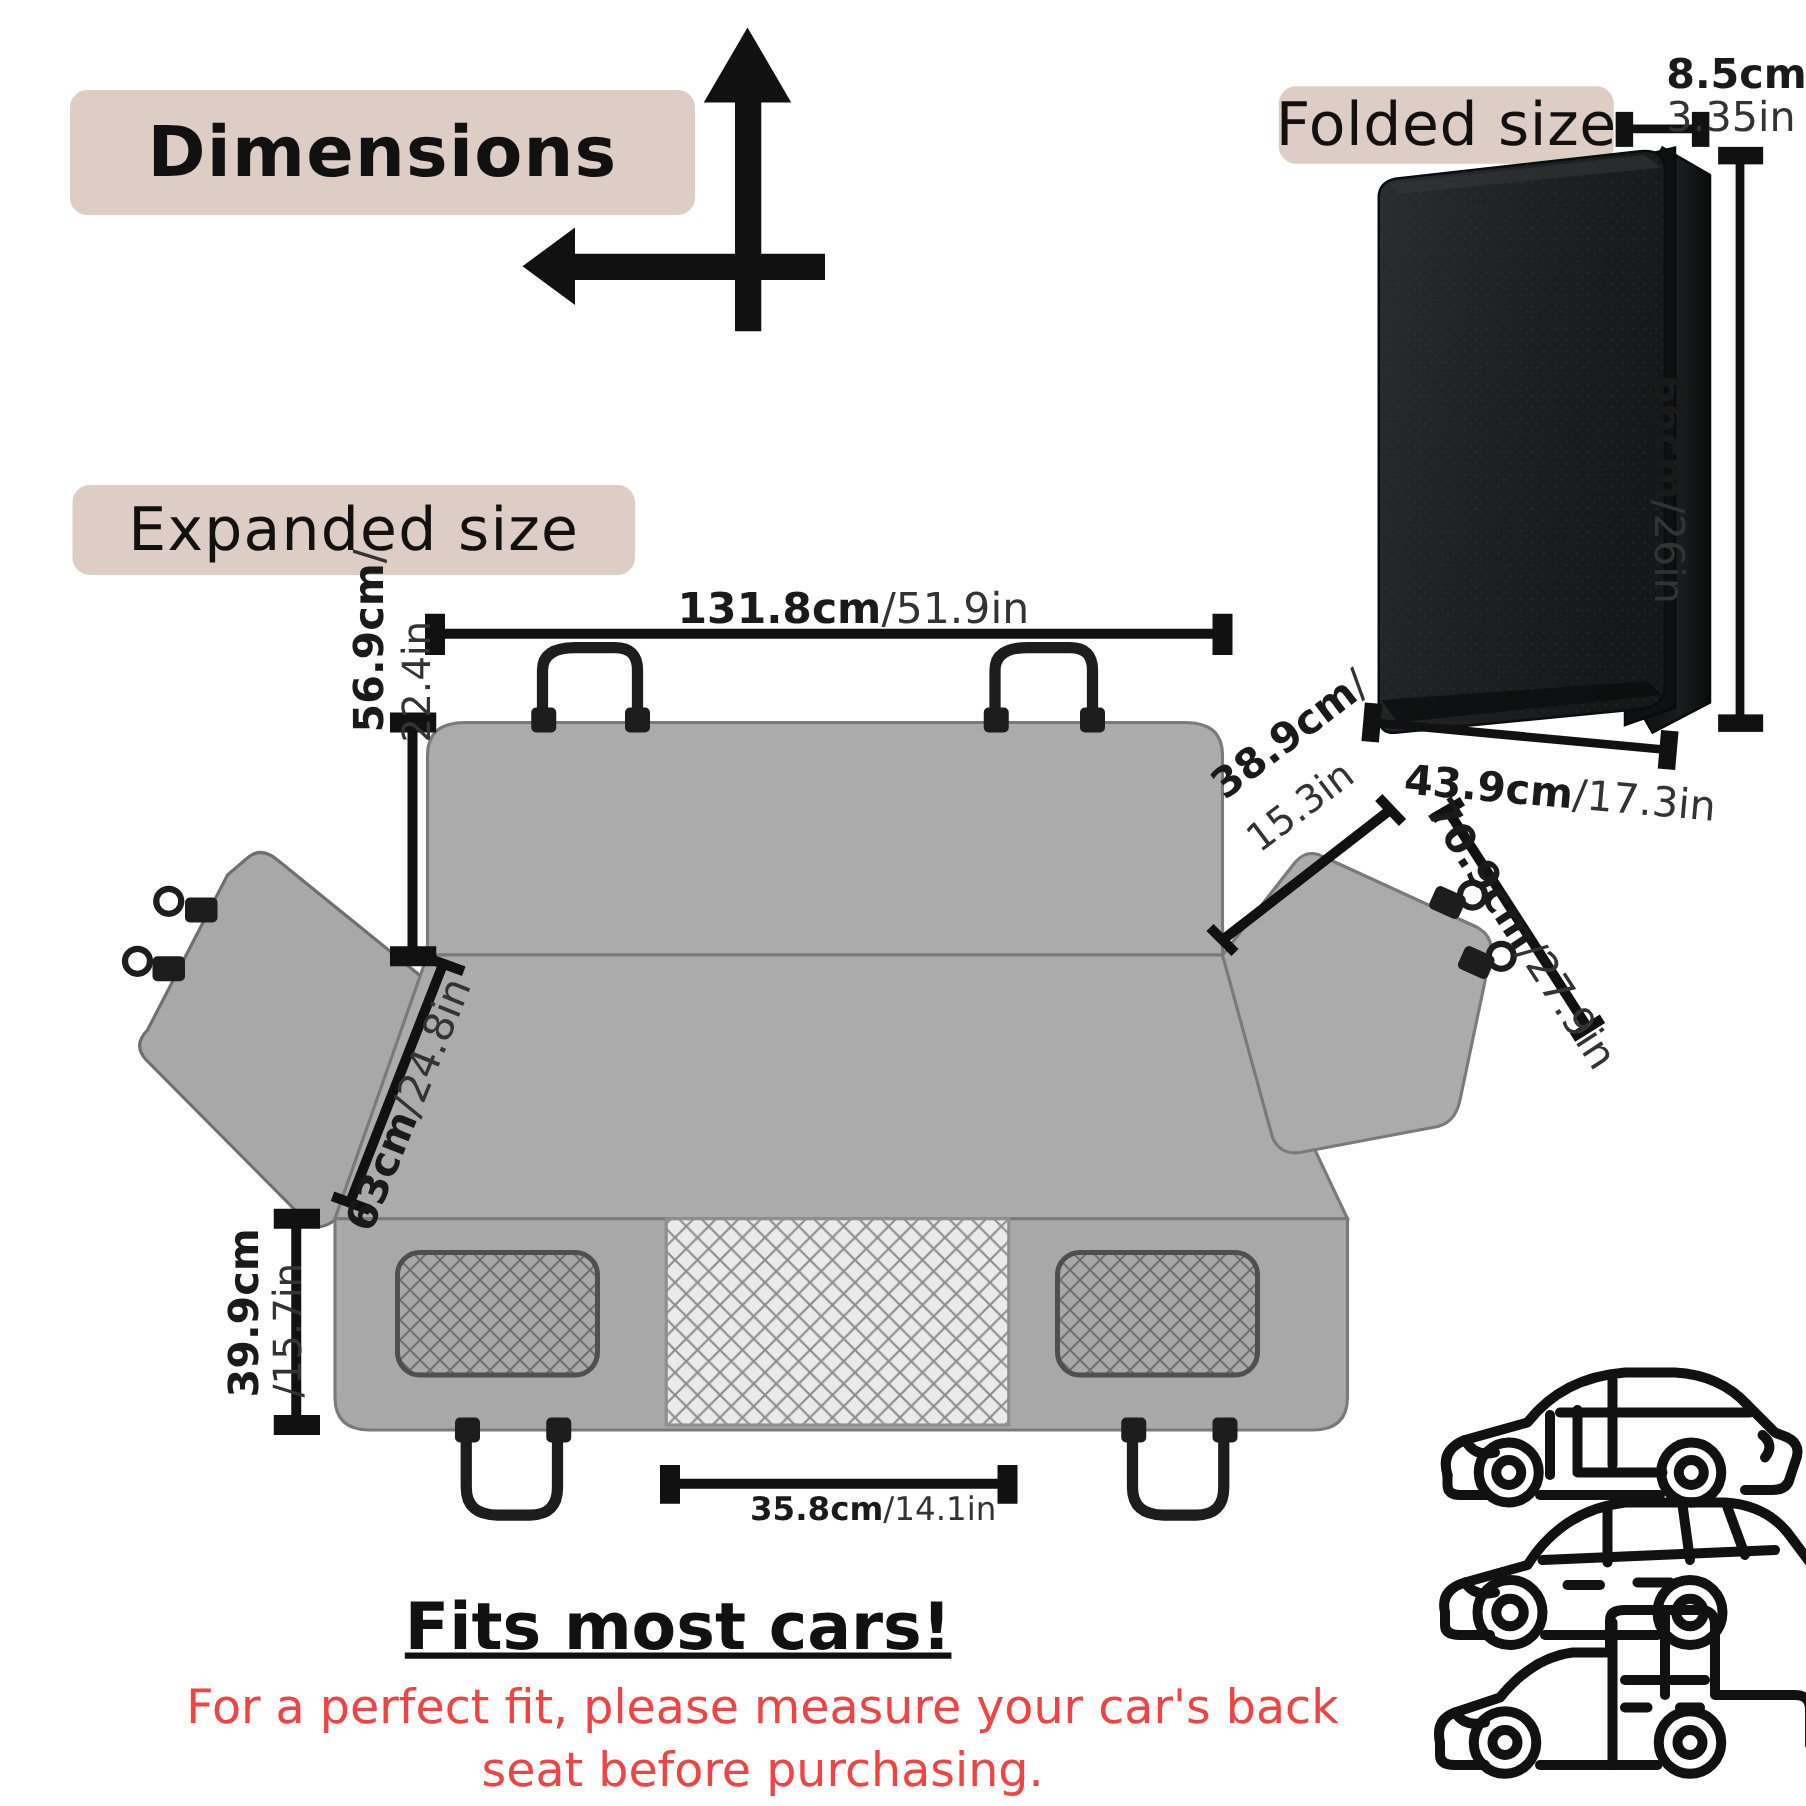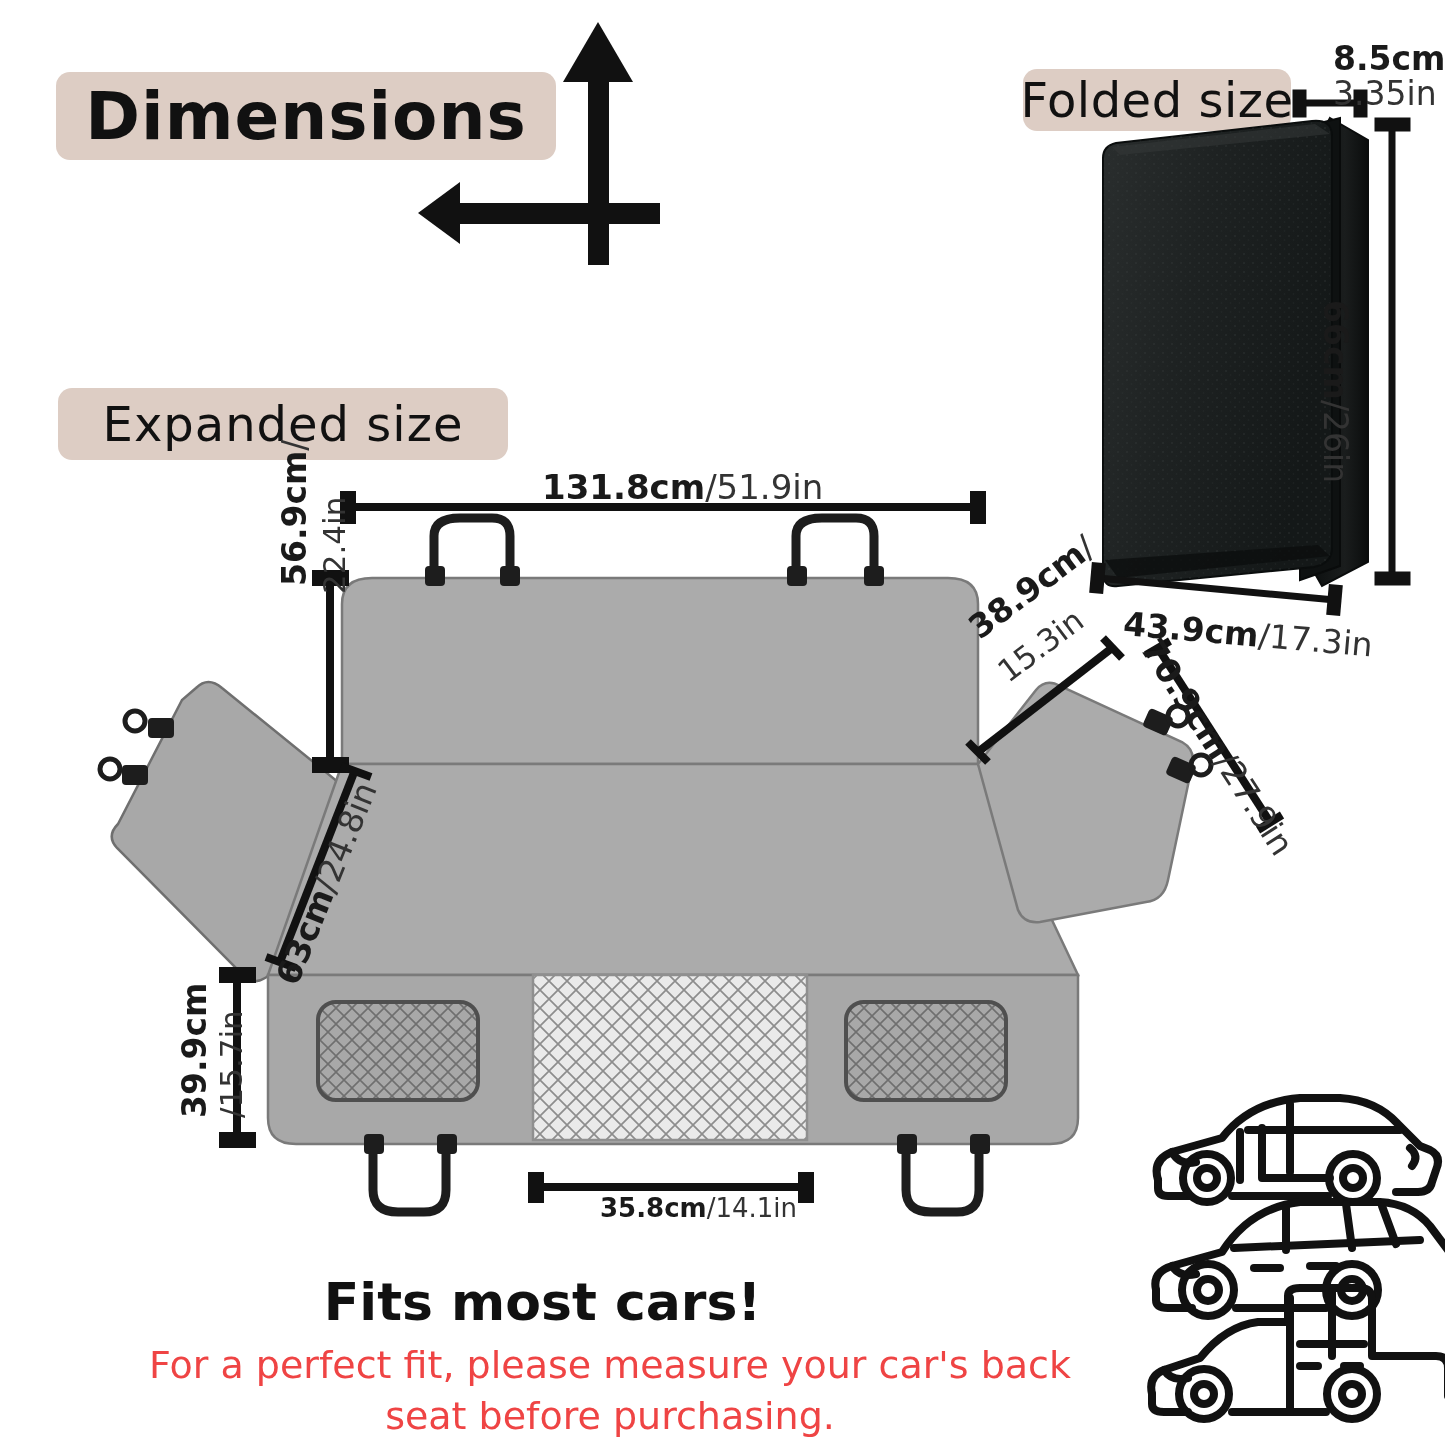--- a/index.html
+++ b/index.html
@@ -16,22 +16,22 @@
   .badge{
     position:absolute;
     background:#ddcdc4;
     border-radius:14px;
     display:flex;align-items:center;justify-content:center;
     font-family:"DejaVu Sans", sans-serif;
     color:#111;
     white-space:nowrap;
   }
   #badge-dimensions{
-    left:56px;top:72px;width:500px;height:88px;
-    font-size:66px;font-weight:700;letter-spacing:1px;
+    left:56px;top:72px;width:500px;height:100px;
+    font-size:56px;font-weight:700;letter-spacing:1px;
   }
   #badge-expanded{
     left:58px;top:388px;width:450px;height:72px;
     font-size:48px;font-weight:400;letter-spacing:1px;
   }
   #badge-folded{
     left:1023px;top:50px;width:268px;height:62px;
     font-size:48px;font-weight:400;letter-spacing:0.5px;margin-top:19px;
   }
 
@@ -46,21 +46,21 @@
   .dim .cm{font-weight:700;}
   .dim .inch{font-weight:400;color:#333;}
 
   
   .svglayer{position:absolute;left:0;top:0;width:1445px;height:1445px;pointer-events:none;}
 
   
   #fits-title{
     position:absolute;left:0;top:1272px;width:1085px;
     text-align:center;font-size:52px;font-weight:700;color:#111;
-    font-family:"DejaVu Sans", sans-serif;letter-spacing:0px;
+    font-family:"DejaVu Sans", sans-serif;letter-spacing:0px;text-decoration:underline;
   }
   #fits-sub{
     position:absolute;left:120px;top:1340px;width:980px;
     text-align:center;font-size:38px;font-weight:400;color:#ef4444;
     line-height:1.35;font-family:"DejaVu Sans", sans-serif;
   }
 </style>
 </head>
 <body>
 

